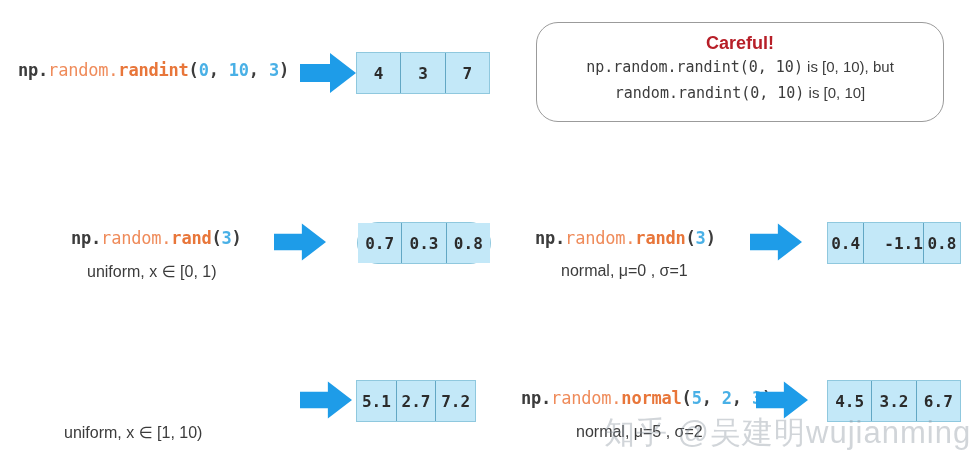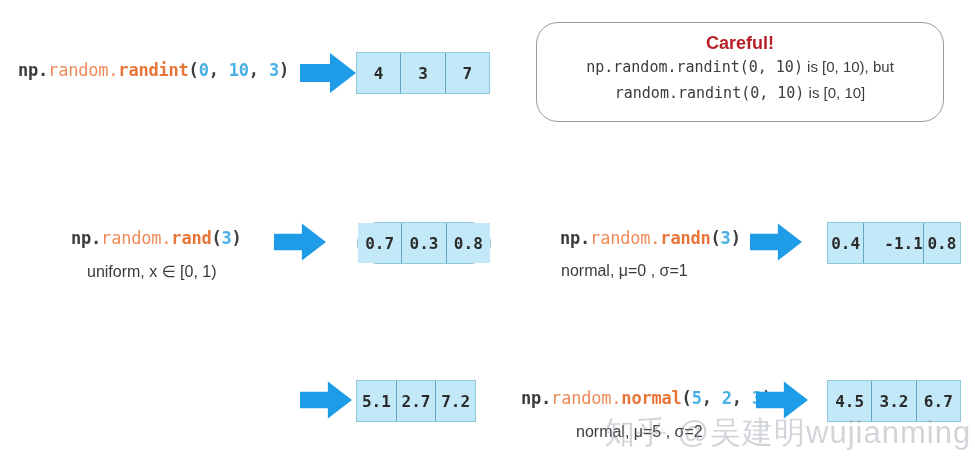--- a/index.html
+++ b/index.html
@@ -152,37 +152,38 @@
       <path d="M0 11 H30 V0 L56 20 L30 40 V29 H0 Z" fill="#1e9ce8"></path>
     </svg>
   </div>
 
   <div class="abs cells" style="left:357px; top:222px; width:134px;border-radius:21px;">
     <div class="cell" style="width:45px;">0.7</div>
     <div class="cell" style="width:45px;">0.3</div>
     <div class="cell" style="width:44px;">0.8</div>
   </div>
 
-  <div class="abs code" style="left:560px; top:228px;">
+  <div class="abs code" style="left:535px; top:228px;">
     <span class="ns">np.</span><span class="mod">random.</span><span class="fn">randn</span><span class="punct">(</span><span class="num">3</span><span class="punct">)</span>
   </div>
   <div class="abs subtitle" style="left:561px; top:262px;">normal, μ=0 ,  σ=1</div>
 
   <div class="abs" style="left:750px; top:223px;">
     <svg class="arrow" width="52" height="38" viewBox="0 0 56 40" aria-hidden="true">
       <path d="M0 11 H30 V0 L56 20 L30 40 V29 H0 Z" fill="#1e9ce8"></path>
     </svg>
   </div>
 
   <div class="abs cells" style="left:827px; top:222px; width:134px;text-align:right;">
     <div class="cell" style="width:44px;">0.4</div>
     <div class="cell" style="width:46px;margin-left:20px;">-1.1</div>
     <div class="cell" style="width:44px;">0.8</div>
   </div>
 
+  <div class="abs subtitle" style="left:64px; top:423px;">uniform, x ∈ [1, 10)</div>
 
   <div class="abs" style="left:300px; top:381px;">
     <svg class="arrow" width="52" height="38" viewBox="0 0 56 40" aria-hidden="true">
       <path d="M0 11 H30 V0 L56 20 L30 40 V29 H0 Z" fill="#1e9ce8"></path>
     </svg>
   </div>
 
   <div class="abs cells" style="left:356px; top:380px; width:120px;">
     <div class="cell" style="width:45px;">5.1</div>
     <div class="cell" style="width:45px;">2.7</div>

